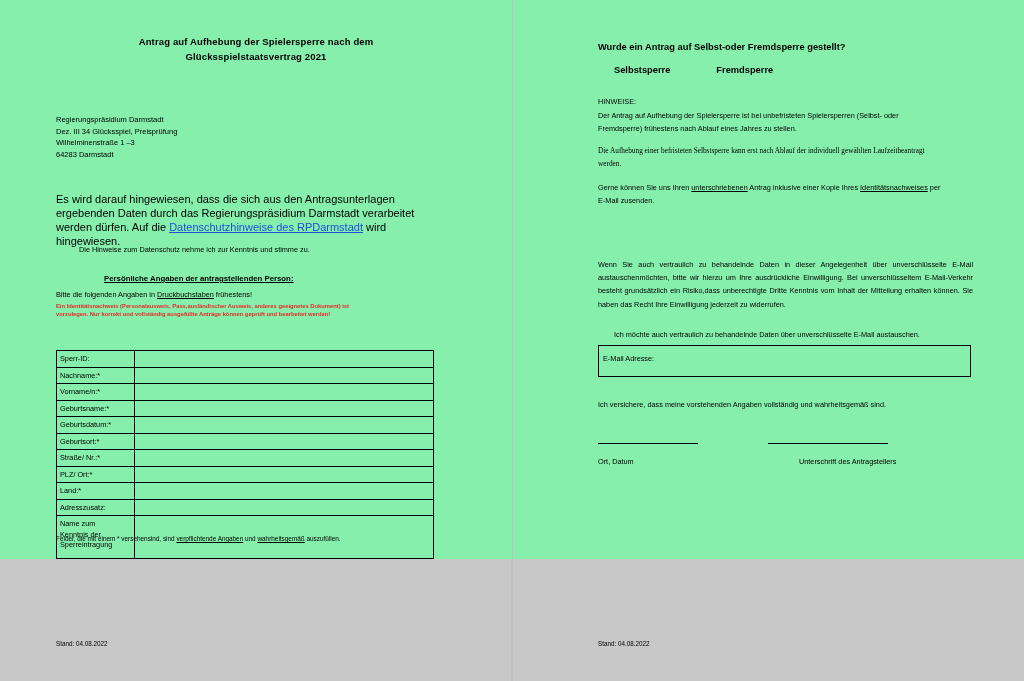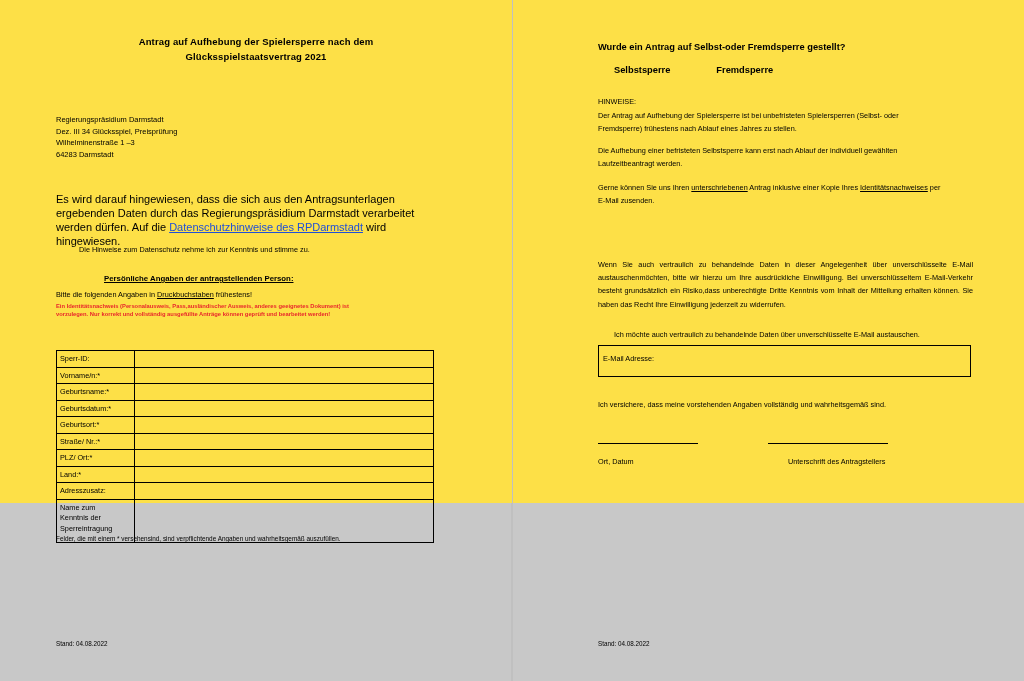--- a/index.html
+++ b/index.html
@@ -9,23 +9,23 @@
   }
   body {
     width: 1024px;
     height: 681px;
     font-family: "Liberation Sans", sans-serif;
     color: #000;
     overflow: hidden;
   }
   .page {
     position: absolute;
-    background: #fde047;
+    background: #86efac;
     top: 0;
-    height: 503px;
+    height: 559px;
   }
   #page-left {
     left: 0;
     width: 512px;
   }
   #page-right {
     left: 513px;
     width: 511px;
   }
   .gutter {
@@ -164,20 +164,21 @@
     font-size: 7.3px;
     line-height: 12.6px;
   }
   .hin2 {
     position: absolute;
     left: 85px;
     top: 145px;
     width: 345px;
     font-size: 7.3px;
     line-height: 12.6px;
+    font-family: Liberation Serif, serif;
   }
   .hin3 {
     position: absolute;
     left: 85px;
     top: 182px;
     width: 345px;
     font-size: 7.3px;
     line-height: 12.6px;
   }
   .hin3 u, .hin1 u { text-decoration: underline; }
@@ -228,21 +229,21 @@
   .sig-rule {
     position: absolute;
     top: 0;
     height: 1px;
     background: #000;
   }
   .sig-rule.a { left: 0px; width: 100px; }
   .sig-rule.b { left: 170px; width: 120px; }
   .sig-lbl { position: absolute; top: 14px; font-size: 7.3px; }
   .sig-lbl.a { left: 0px; }
-  .sig-lbl.b { left: 162px; padding-left: 28px; }
+  .sig-lbl.b { left: 173px; padding-left: 28px; }
   .stand-r {
     position: absolute;
     left: 85px;
     top: 640px;
     font-size: 6.3px;
   }
 </style>
 </head>
 <body>
 
@@ -276,20 +277,24 @@
 
   <div class="red-note">
     <div>Ein Identitätsnachweis (Personalausweis, Pass,ausländischer Ausweis, anderes geeignetes Dokument) ist</div>
     <div>vorzulegen. Nur korrekt und vollständig ausgefüllte Anträge können geprüft und bearbeitet werden!</div>
   </div>
 
   <table class="form">
     <tbody>
         <tr>
       <td class="lbl">Sperr-ID:</td>
+      <td class="val"></td>
+    </tr>
+    <tr>
+      <td class="lbl">Nachname:*</td>
       <td class="val"></td>
     </tr>
     <tr>
       <td class="lbl">Vorname/n:*</td>
       <td class="val"></td>
     </tr>
     <tr>
       <td class="lbl">Geburtsname:*</td>
       <td class="val"></td>
     </tr>

